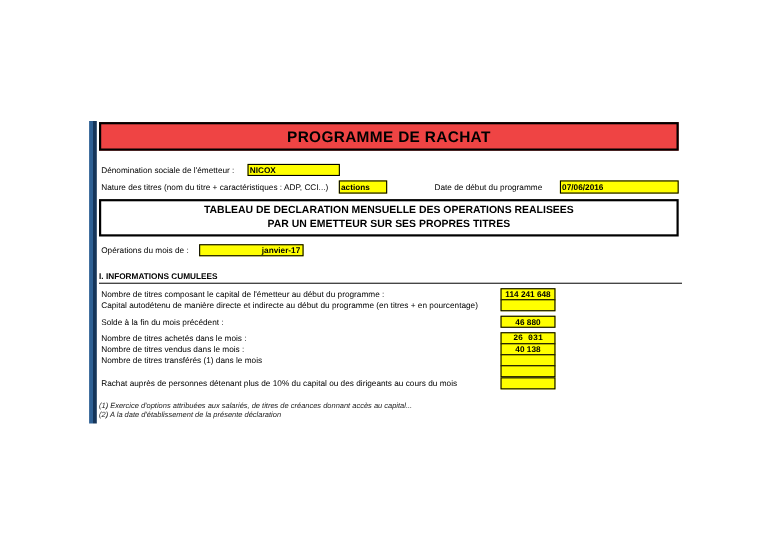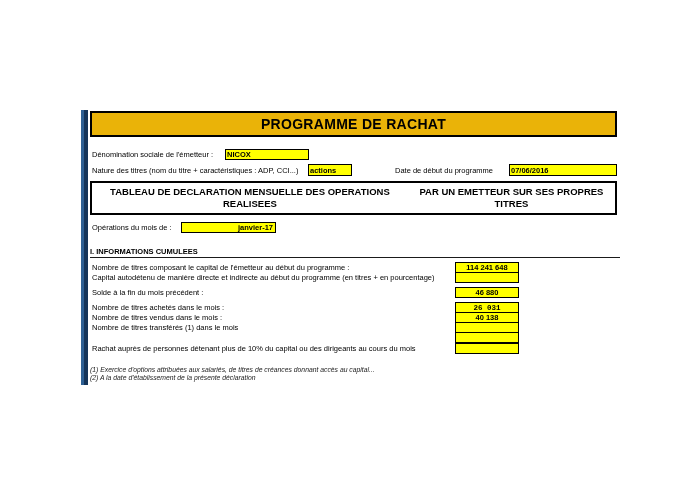--- a/index.html
+++ b/index.html
@@ -1,38 +1,38 @@
 <!DOCTYPE html>
 <html><head>
 <meta charset="utf-8">
 <style>
   html,body{margin:0;padding:0;background:#ffffff;}
   #page{position:relative;width:700px;height:495px;background:#ffffff;overflow:hidden;
         font-family:"Liberation Sans", sans-serif;color:#000;}
   .accent-bar{position:absolute;left:81px;top:110px;width:7px;height:275px;
         background:linear-gradient(90deg,#2e6094 0%,#2e6094 45%,#15355a 45%,#15355a 100%);}
   .title-box{position:absolute;left:90px;top:111px;width:527px;height:26px;
-        background:#eab308;border:2px solid #000;box-sizing:border-box;
+        background:#ef4444;border:2px solid #000;box-sizing:border-box;
         display:flex;align-items:center;justify-content:center;}
   .title-box span{font-weight:bold;font-size:14px;letter-spacing:.3px;}
   .row{position:absolute;display:flex;align-items:center;}
   .lbl{font-size:7.5px;white-space:nowrap;}
   .field{background:#ffff00;border:1.5px solid #000;box-sizing:border-box;
         position:absolute;font-size:7.5px;font-weight:bold;display:flex;align-items:center;}
   .field.center{justify-content:center;}
   .field.left{justify-content:flex-start;padding-left:1px;}
   .field.right{justify-content:flex-end;padding-right:2px;}
   .decl-box{position:absolute;left:90px;top:181px;width:527px;height:34px;
         background:#fff;border:2px solid #000;box-sizing:border-box;
-        display:flex;flex-direction:row;align-items:center;justify-content:center;}
+        display:flex;flex-direction:column;align-items:center;justify-content:center;}
   .decl-box div{font-weight:bold;font-size:9.5px;line-height:12px;text-align:center;}
   .section-title{position:absolute;left:90px;top:247px;font-size:7.5px;font-weight:bold;white-space:nowrap;}
   .section-divider{position:absolute;left:90px;top:257px;width:530px;height:0;border-top:1.5px solid #1a1a1a;}
   .cum-label{position:absolute;left:92px;font-size:7.5px;white-space:nowrap;display:flex;align-items:center;}
-  .cum-field{left:455px;width:64px;height:11px;}
+  .cum-field{left:455px;width:50px;height:11px;}
   .footnote{position:absolute;left:90px;font-size:6.8px;font-style:italic;color:#1a1a1a;white-space:nowrap;}
 </style>
 </head>
 <body>
 
 <div id="page">
 
   <div class="accent-bar"></div>
 
   <div class="title-box">

